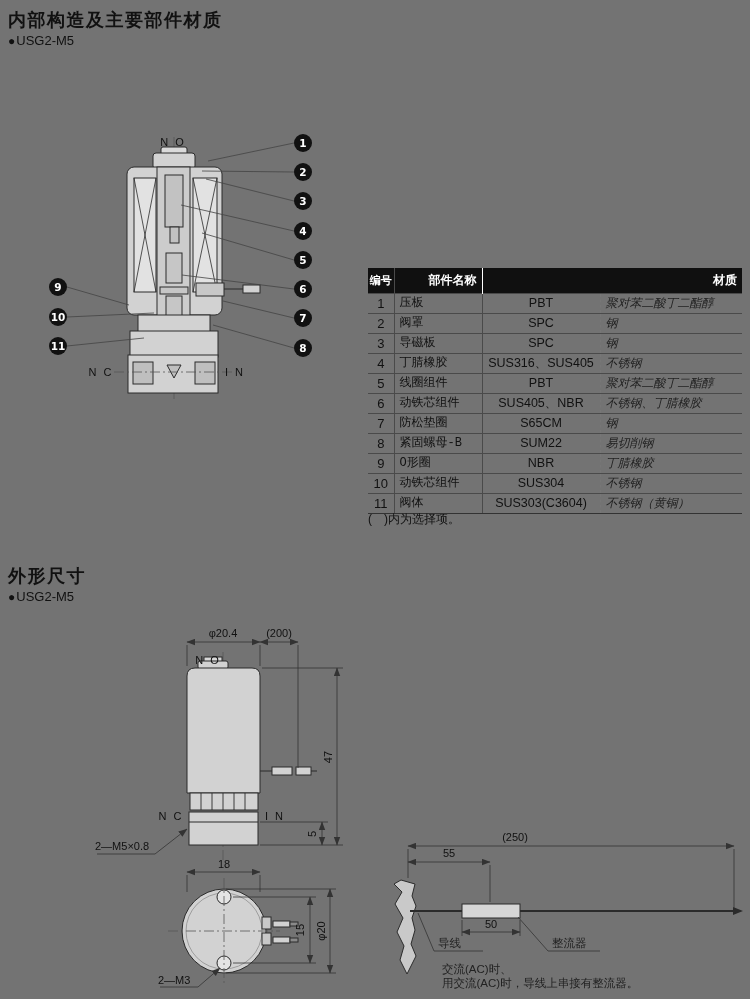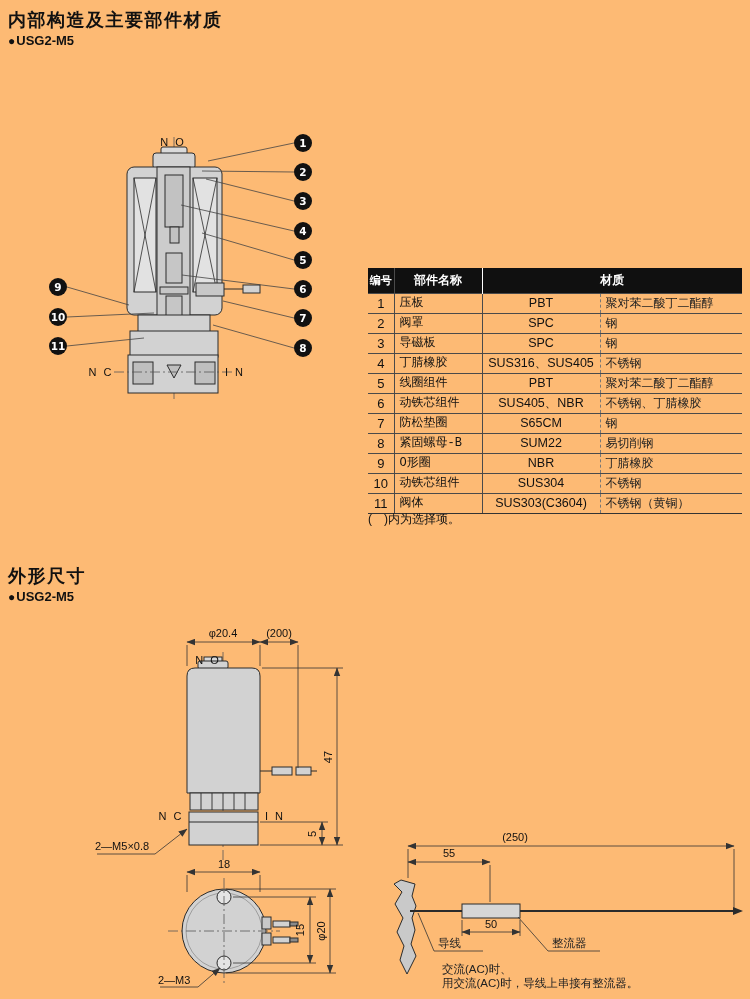--- a/index.html
+++ b/index.html
@@ -1,52 +1,52 @@
 <!DOCTYPE html>
 <html><head>
 <meta charset="utf-8">
 <style>
   html,body{margin:0;padding:0;background:#fff;}
-  .page{position:relative;width:750px;height:999px;background:#fdba74;overflow:hidden;
+  .page{position:relative;width:750px;height:999px;background:#737373;overflow:hidden;
         font-family:"Liberation Sans","DejaVu Sans",sans-serif;color:#1a1a1a;}
   .sec-title{position:absolute;left:8px;font-family:"Liberation Serif","DejaVu Serif",serif;
              font-weight:bold;font-size:18px;letter-spacing:1.5px;color:#111;}
   .t1{top:8px;}
   .t2{top:564px;}
-  .model-line{position:absolute;left:8px;font-size:13px;font-weight:bold;color:#111;text-align:right;}
+  .model-line{position:absolute;left:8px;font-size:13px;font-weight:normal;color:#111;text-align:right;}
   .m1{top:33px;}
   .m2{top:589px;}
   .bullet{font-size:12px;margin-right:1px;}
   svg{position:absolute;}
   .xsec{left:30px;top:115px;}
   .fview{left:85px;top:618px;}
   .bview{left:130px;top:858px;}
   .lview{left:385px;top:826px;}
   .dimtxt{font-family:"Liberation Sans","DejaVu Sans",sans-serif;font-size:11px;fill:#111;}
   .porttxt{font-family:"Liberation Sans","DejaVu Sans",sans-serif;font-size:11px;letter-spacing:2px;fill:#111;}
   .cotxt{font-family:"DejaVu Sans",sans-serif;font-size:10.5px;font-weight:bold;fill:#fff;text-anchor:middle;}
   .cjktxt{font-size:11.5px;fill:#222;}
   .cdash{stroke:#555;stroke-width:0.8;stroke-dasharray:10 3 2 3;}
   
   .mat-table{position:absolute;left:368px;top:268px;width:374px;border-collapse:collapse;
              table-layout:fixed;font-size:12px;color:#111;}
-  .mat-table th{background:#101010;color:#fff;text-align:center;font-size:12px;
+  .mat-table th{background:#101010;color:#fff;text-align:right;font-size:12px;
                 padding:4px 5px;border-left:1px solid #fff;}
   .mat-table th:first-child{border-left:none;}
   .mat-table td{border-top:1.4px solid #4a4a4a;padding:2px 5px;line-height:15px;
                 white-space:nowrap;overflow:hidden;}
   .mat-table tr:last-child td{border-bottom:1.6px solid #333;}
   .w-no{width:26px;}
   .w-part{width:88px;}
   .w-mat{width:118px;}
   .c-no{text-align:center;font-size:13px;border-right:1.4px solid #4a4a4a;padding:2px 1px;}
   th.c-no{text-align:center;font-size:11px;padding:4px 0;}
   .c-part{border-right:1.4px solid #4a4a4a;font-family:Liberation Mono, monospace;}
   .c-mat{font-size:12.5px;text-align:center;}
-  .c-note{border-left:1.4px dashed #777;color:#222;}
+  .c-note{border-left:1.4px dashed #777;color:#222;font-style:italic;}
   .footnote{position:absolute;left:368px;top:511px;font-size:12px;color:#111;}
 </style>
 </head>
 <body>
 
 <div class="page">
 
   <div class="sec-title t1">内部构造及主要部件材质</div>
   <div class="model-line m1">
     <span class="bullet">●</span><span>USG2-M5</span>

